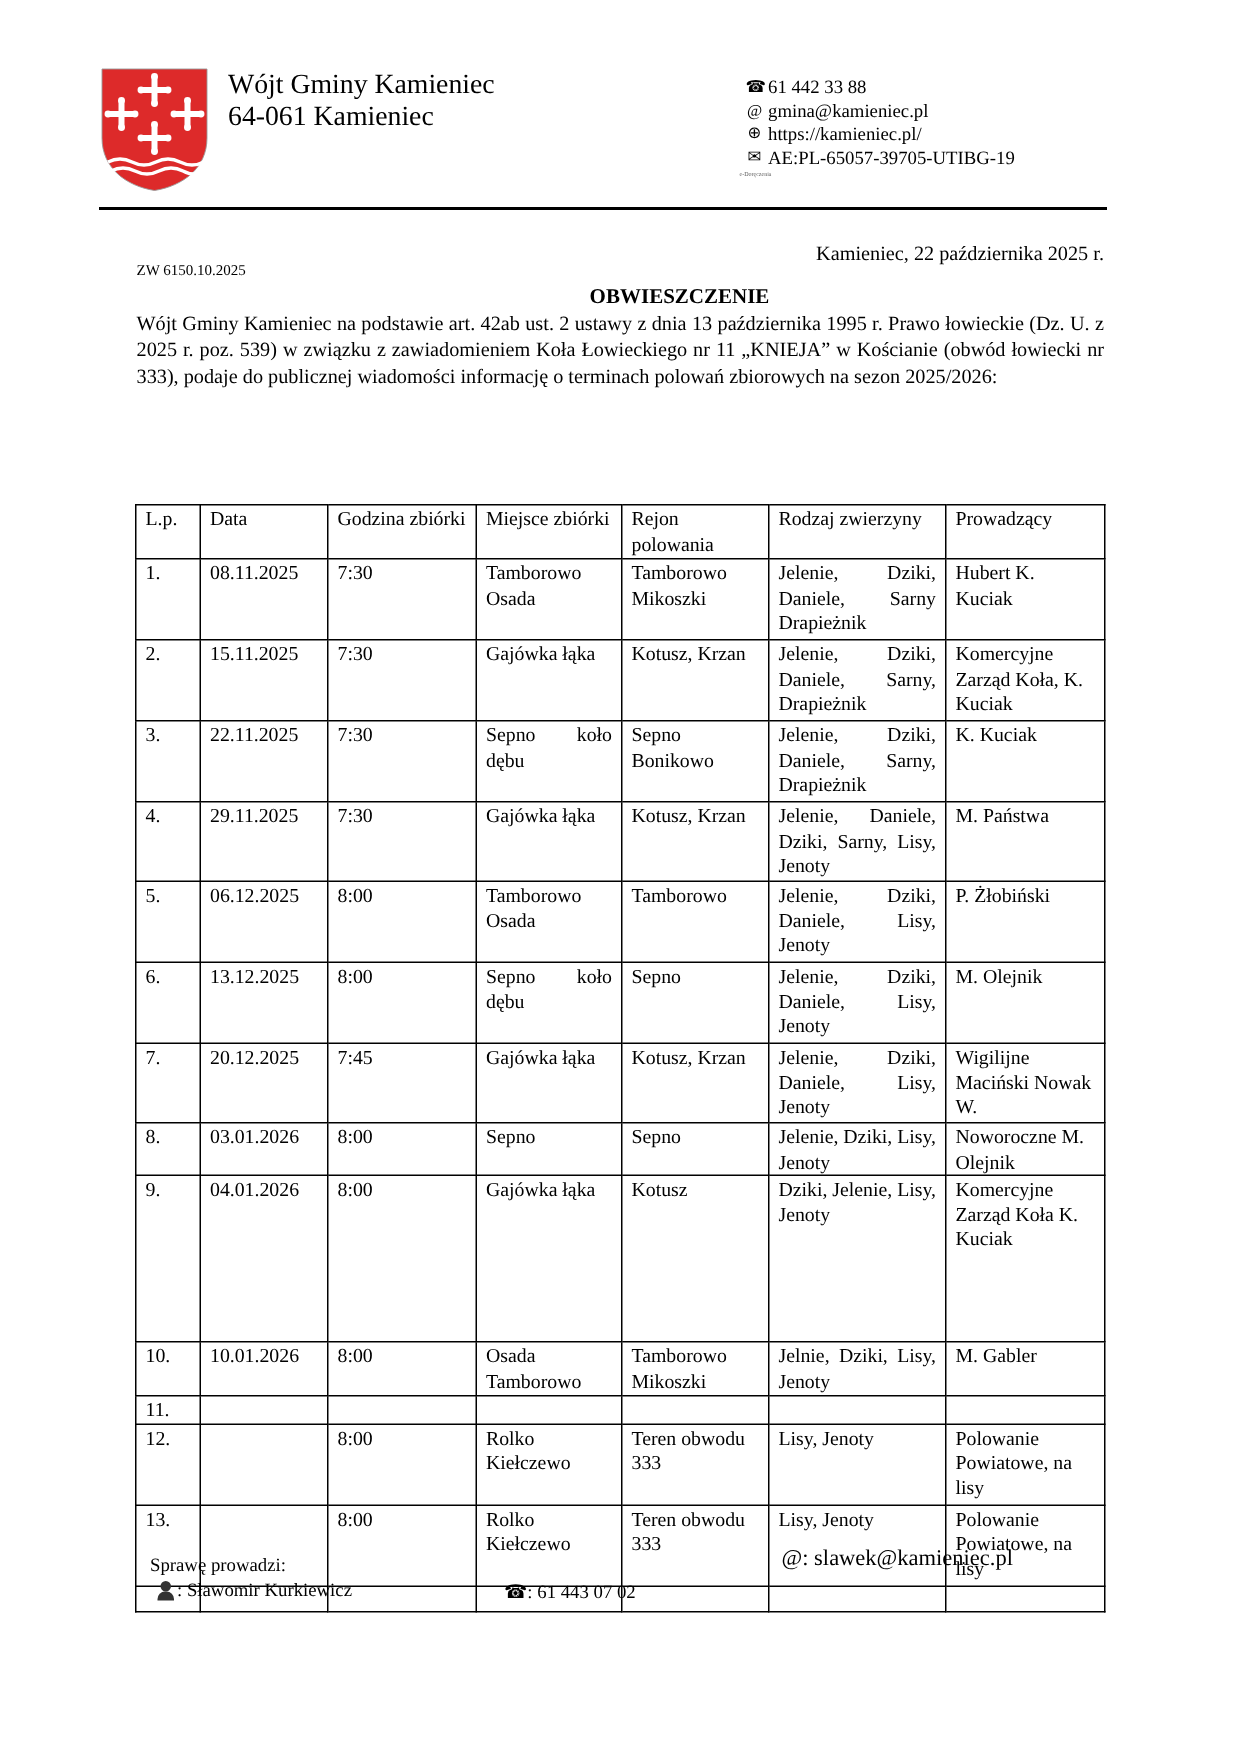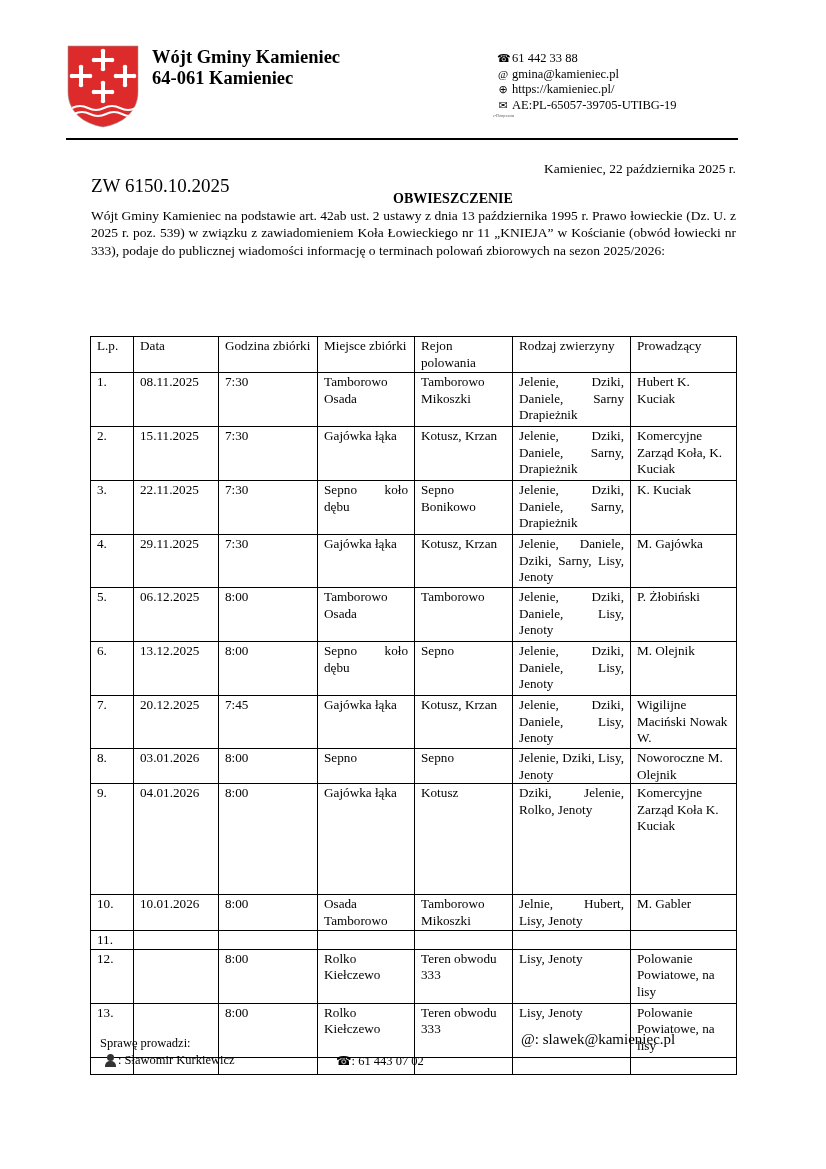--- a/index.html
+++ b/index.html
@@ -1,27 +1,27 @@
 <!DOCTYPE html>
 <html><head>
 <meta charset="utf-8">
 <style>
   html, body { margin:0; padding:0; background:#ffffff; }
   body { width:826px; height:1169px; position:relative; overflow:hidden;
          font-family:"Liberation Serif", serif; color:#000; }
   .abs { position:absolute; }
   .crest { left:66px; top:44px; width:74px; height:84px; }
-  .hdr-title { left:152px; top:47px; font-size:18.5px; font-weight:bold; line-height:21px; }
+  .hdr-title { left:152px; top:47px; font-size:18.5px; font-weight:normal; line-height:21px; }
   .contact { left:497px; top:51px; font-size:12.5px; line-height:15.5px; }
   .contact .row { display:flex; align-items:center; gap:3px; white-space:nowrap; }
   .contact .ic { display:inline-block; width:12px; text-align:center; font-size:11px; }
   .tiny { left:493px; top:113px; font-size:4px; color:#555; }
   .rule { left:66px; top:138px; width:672px; height:1.5px; background:#000; }
   .place-date { right:90px; top:161px; font-size:13.5px; }
-  .ref { left:91px; top:175px; font-size:19px; }
+  .ref { left:91px; top:175px; font-size:10px; }
   .heading { left:0; width:826px; top:191px; text-align:center; font-size:14px; font-weight:bold;padding-left:40px; }
   .intro { left:91px; top:207px; width:645px; font-size:13.5px; line-height:17.3px; text-align:justify; }
   table.sched { position:absolute; left:90px; top:296px; width:646px; border-collapse:collapse;
                 table-layout:fixed; font-size:13.2px; line-height:16.5px;margin-top:40px; }
   table.sched td { border:1.3px solid #000; vertical-align:top; padding:1px 6px 0 6px; overflow:hidden; }
   table.sched td.just { text-align:justify; text-align-last:left; }
   .footer1 { left:100px; top:1036px; font-size:12.5px; }
   .footer2 { left:104px; top:1053px; font-size:12.5px; display:flex; align-items:center; }
   .footer-tel { left:336px; top:1053px; font-size:12.5px; }
   .footer-mail { left:521px; top:1031px; font-size:15px; }
@@ -151,21 +151,21 @@
         <td class="just">Jelenie, Dziki, Daniele, Sarny, Drapieżnik</td>
         <td>K. Kuciak</td>
       </tr>
       <tr style="height: 53px;">
         <td>4.</td>
         <td>29.11.2025</td>
         <td>7:30</td>
         <td class="just">Gajówka łąka</td>
         <td>Kotusz, Krzan</td>
         <td class="just">Jelenie, Daniele, Dziki, Sarny, Lisy, Jenoty</td>
-        <td>M. Gajówka</td>
+        <td>M. Państwa</td>
       </tr>
       <tr style="height: 54px;">
         <td>5.</td>
         <td>06.12.2025</td>
         <td>8:00</td>
         <td class="just">Tamborowo Osada</td>
         <td>Tamborowo</td>
         <td class="just">Jelenie, Dziki, Daniele, Lisy, Jenoty</td>
         <td>P. Żłobiński</td>
       </tr>
@@ -195,30 +195,30 @@
         <td>Sepno</td>
         <td class="just">Jelenie, Dziki, Lisy, Jenoty</td>
         <td>Noworoczne M. Olejnik</td>
       </tr>
       <tr style="height: 111px;">
         <td>9.</td>
         <td>04.01.2026</td>
         <td>8:00</td>
         <td class="just">Gajówka łąka</td>
         <td>Kotusz</td>
-        <td class="just">Dziki, Jelenie, Rolko, Jenoty</td>
+        <td class="just">Dziki, Jelenie, Lisy, Jenoty</td>
         <td>Komercyjne Zarząd Koła K. Kuciak</td>
       </tr>
       <tr style="height: 36px;">
         <td>10.</td>
         <td>10.01.2026</td>
         <td>8:00</td>
         <td class="just">Osada Tamborowo</td>
         <td>Tamborowo Mikoszki</td>
-        <td class="just">Jelnie, Hubert, Lisy, Jenoty</td>
+        <td class="just">Jelnie, Dziki, Lisy, Jenoty</td>
         <td>M. Gabler</td>
       </tr>
       <tr style="height: 17px;">
         <td>11.</td>
         <td></td>
         <td></td>
         <td class="just"></td>
         <td></td>
         <td class="just"></td>
         <td></td>

